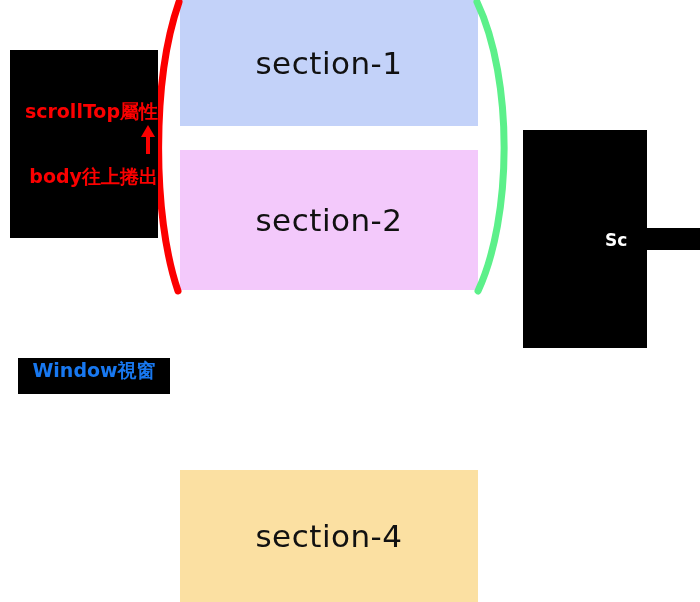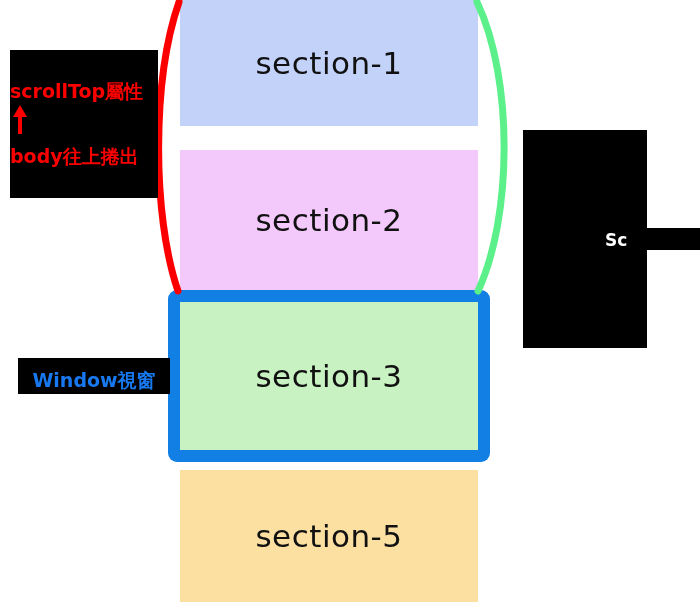--- a/index.html
+++ b/index.html
@@ -75,24 +75,24 @@
   
   .callout {
     position: absolute;
     background: #000000;
     box-sizing: border-box;
   }
   #scrolltop-callout {
     left: 10px;
     top: 50px;
     width: 148px;
-    height: 148px;
+    height: 188px;
     display: flex;
     flex-direction: column;
-    align-items: flex-start;
+    align-items: flex-end;
     justify-content: center;
   }
   .callout-text-red {
     color: #fc0000;
     font-family: "DejaVu Sans", sans-serif;
     font-size: 19px;
     font-weight: 700;
     line-height: 1.12;
     text-align: center;
     white-space: nowrap;
@@ -105,21 +105,21 @@
     justify-content: center;
   }
   #scrolltop-bottom-text { margin-top: 11px; }
 
   #window-callout {
     left: 18px;
     top: 358px;
     width: 152px;
     height: 36px;
     display: flex;
-    align-items: flex-end;
+    align-items: flex-start;
     justify-content: center;
   }
   .callout-text-blue {
     color: #1878f0;
     font-family: "DejaVu Sans", sans-serif;
     font-size: 19px;
     font-weight: 700;
     white-space: nowrap;
   }
 
@@ -160,28 +160,23 @@
 
   <div class="section" id="section-1">
     <span class="section-label">section-1</span>
   </div>
 
   <div class="section" id="section-2">
     <span class="section-label">section-2</span>
   </div>
 
   <div class="section" id="section-4">
-    <span class="section-label">section-5</span>
-  </div>
-
-  <div id="window-frame">
-    <div id="section-3">
-      <span class="section-label">section-3</span>
-    </div>
-  </div>
+    <span class="section-label">section-4</span>
+  </div>
+
 
   <svg class="arc-svg" viewBox="0 0 700 602" xmlns="http://www.w3.org/2000/svg">
     <path d="M 179 2 C 152 80, 152 215, 178 291" fill="none" stroke="#fc0000" stroke-width="7" stroke-linecap="round"></path>
     <path d="M 477 2 C 514 80, 512 218, 478 291" fill="none" stroke="#5cf08a" stroke-width="7" stroke-linecap="round"></path>
   </svg>
 
   <div class="callout" id="scroll-callout">
     <span id="scroll-callout-text">Sc</span>
     <span id="scroll-callout-redaction"></span>
   </div>

